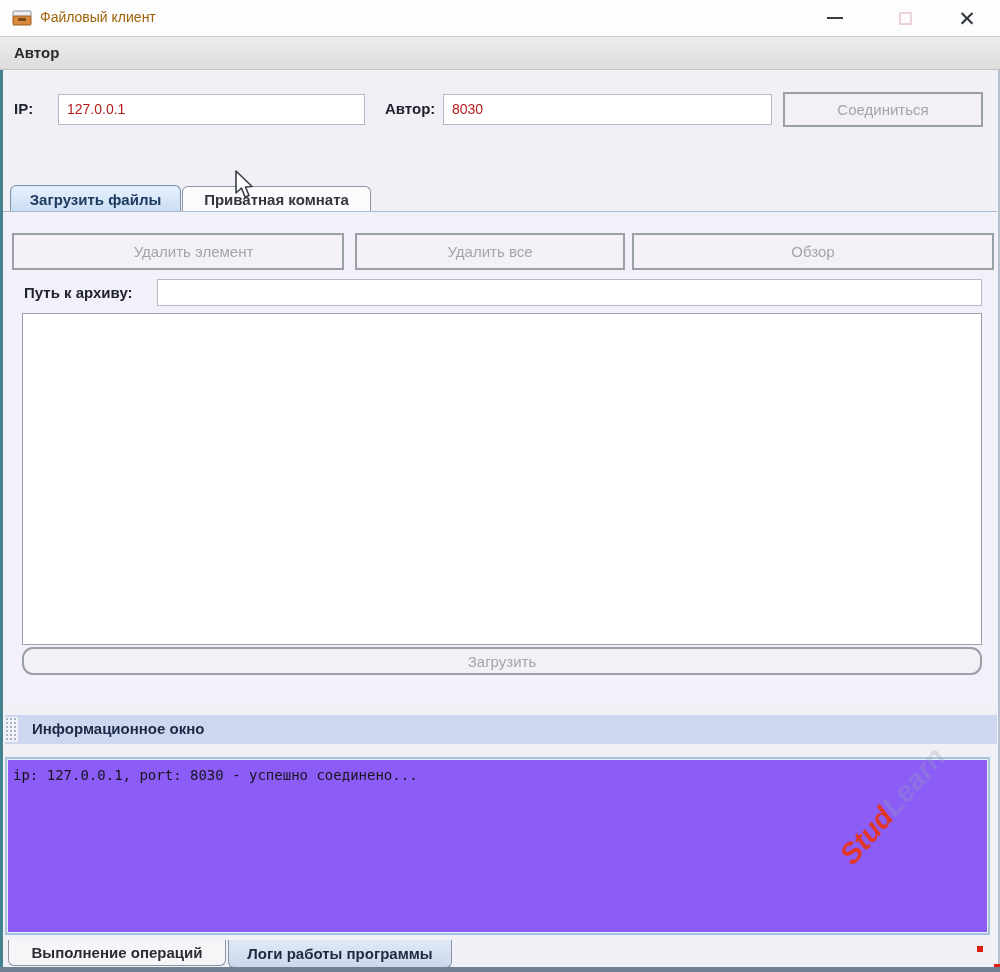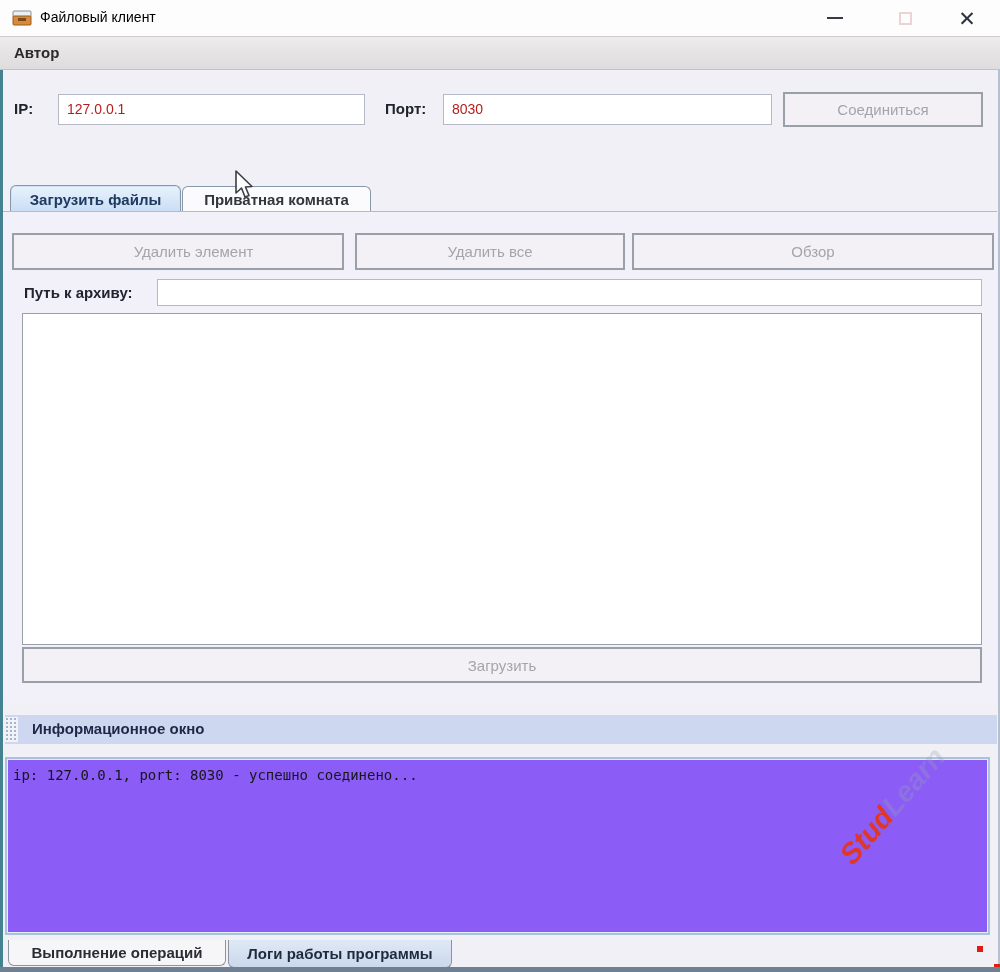--- a/index.html
+++ b/index.html
@@ -6,21 +6,21 @@
   html,body { width:1000px; height:972px; font-family:"Liberation Sans", sans-serif; background:#ffffff; }
   #window { position:relative; width:1000px; height:972px; overflow:hidden; background:#fff; }
 
   
   .top-blur { position:absolute; left:305px; top:0; width:375px; height:7px;
     background:#4d5863; filter:blur(3px); opacity:.85; border-radius:3px; }
 
   
   .titlebar { position:absolute; left:0; top:0; width:1000px; height:36px; background:#fdfdfe; }
   .app-icon { position:absolute; left:12px; top:8px; width:20px; height:20px; }
-  .title-text { position:absolute; left:40px; top:9px; font-size:14px; color:#000000; }
+  .title-text { position:absolute; left:40px; top:9px; font-size:14px; color:#a16207; }
   .win-btn { position:absolute; top:0; height:36px; width:46px; display:flex; align-items:center; justify-content:center; cursor:default; }
   .btn-min { left:812px; } .btn-min .bar { width:16px; height:2px; background:#3a3a42; }
   .btn-max { left:882px; } .btn-max .sq { width:13px; height:13px; border:2px solid #ecd3d6; }
   .btn-close { left:944px; } .btn-close .x { font-size:21px; color:#2e343c; line-height:1; }
 
   
   .menubar { position:absolute; left:0; top:36px; width:1000px; height:34px;
     background:linear-gradient(#edebeb,#dedcdc); border-top:1px solid #cfcdcd; border-bottom:1px solid #c3c1c1; }
   .menu-item { position:absolute; left:14px; top:7px; font-size:15px; font-weight:bold; color:#2b2b2b; }
 
@@ -100,38 +100,38 @@
       <span class="x">✕</span>
     </div>
   </div>
 
   <div class="menubar">
     <div class="menu-item">Автор</div>
   </div>
 
   <div class="lbl" style="left:14px; top:100px;">IP:</div>
   <div class="field" style="left:58px; top:94px; width:307px; height:31px;">127.0.0.1</div>
-  <div class="lbl" style="left:385px; top:100px;">Порт:</div>
+  <div class="lbl" style="left:385px; top:100px;">Автор:</div>
   <div class="field" style="left:443px; top:94px; width:329px; height:31px;">8030</div>
   <div class="btn-disabled" style="left:783px; top:92px; width:200px; height:35px;">Соединиться</div>
 
   <div class="tab-top sel" style="left:10px; top:185px; width:171px; height:27px;">Загрузить файлы</div>
   <div class="tab-top unsel" style="left:182px; top:186px; width:189px; height:26px;">Приватная комната</div>
   <div class="tabpanel"></div>
 
   <div class="btn-disabled" style="left:12px; top:233px; width:332px; height:37px;padding-left:31px;">Удалить элемент</div>
   <div class="btn-disabled" style="left:355px; top:233px; width:270px; height:37px;">Удалить все</div>
   <div class="btn-disabled" style="left:632px; top:233px; width:362px; height:37px;">Обзор</div>
 
   <div class="lbl" style="left:24px; top:284px;">Путь к архиву:</div>
   <div class="field" style="left:157px; top:279px; width:825px; height:27px; color:#16161a;"></div>
 
   <div class="list-area" style="left:22px; top:313px; width:960px; height:332px;"></div>
 
-  <div class="btn-disabled" style="left:22px; top:647px; width:960px; height:36px;">Загрузить</div>
+  <div class="btn-disabled" style="left:22px; top:647px; width:960px; height:28px;border-radius:11px;">Загрузить</div>
 
   <div class="info-header">
     <div class="grip"></div>
     <div class="info-title">Информационное окно</div>
   </div>
 
   <div class="log-panel">
     <div class="log-text">ip: 127.0.0.1, port: 8030 - успешно соединено...</div>
 
   </div>

